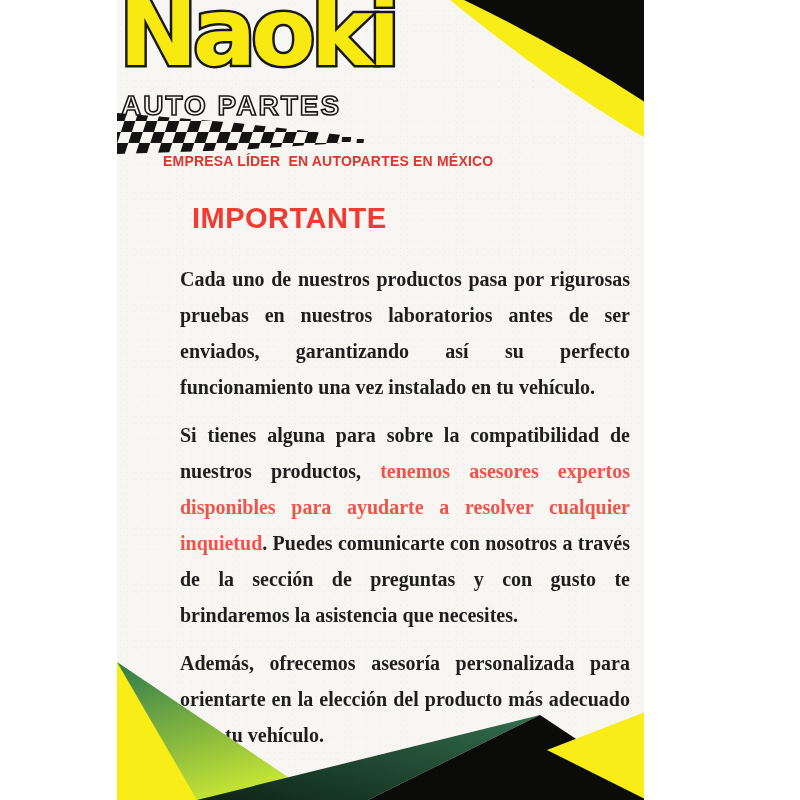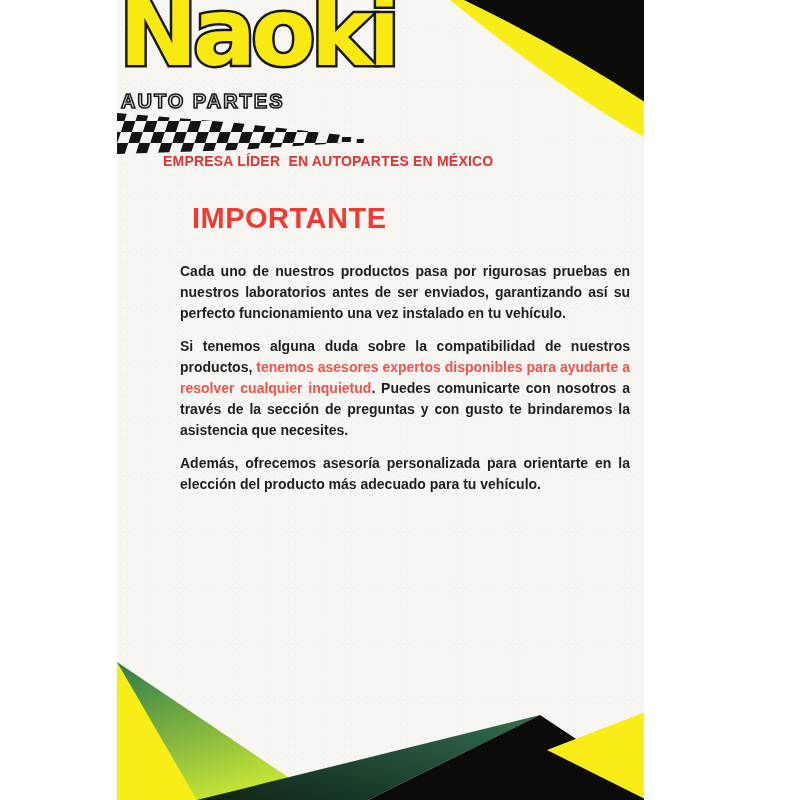--- a/index.html
+++ b/index.html
@@ -12,32 +12,32 @@
         background-size:7px 7px,11px 11px;background-position:0 0,3px 5px;}
   .corner-svg{position:absolute;top:0;right:0;width:240px;height:165px;display:block;}
   .bottom-svg{position:absolute;left:0;bottom:0;width:566px;height:145px;display:block;}
   .flag-svg{position:absolute;left:0;top:110px;width:252px;height:48px;display:block;}
 
   .brand{position:absolute;left:2px;top:-14px;
          font-family:"DejaVu Sans",sans-serif;font-weight:bold;font-size:94px;
          letter-spacing:-5px;color:#f8ea10;
          -webkit-text-stroke:5px #181818;paint-order:stroke fill;line-height:1;}
   .sub{position:absolute;left:4px;top:90px;
-       font-weight:bold;font-size:20px;letter-spacing:2px;
+       font-weight:bold;font-size:28px;letter-spacing:2px;
        color:#f7f6f3;-webkit-text-stroke:1.6px #151515;white-space:pre;}
   .tagline{position:absolute;left:6px;top:153px;
            font-weight:bold;font-size:14px;color:#e03431;
            letter-spacing:0.2px;white-space:pre;padding-left:40px;}
 
   .content{position:absolute;left:63px;top:202px;width:450px;}
   .heading{margin:0 0 27px 12px;font-size:29px;line-height:32px;
            font-weight:bold;color:#f13a30;letter-spacing:0.5px;}
-  .content p{margin:0 0 12px 0;font-size:14px;line-height:21px;
+  .content p{margin:0 0 12px 0;font-size:20px;line-height:36px;
              font-weight:bold;color:#1e1e1e;text-align:justify;
-             hyphens:none;}
+             hyphens:none;font-family:Liberation Serif, serif;}
   .hl{color:#f0534b;}
 </style>
 </head>
 <body>
 
 <div class="page">
   <div class="card">
 
     <svg class="corner-svg" viewBox="0 0 240 165" aria-hidden="true">
       <path d="M7,0 L240,0 L240,158 Q144,111 7,0 Z" fill="#f8ed16"></path>
@@ -57,21 +57,21 @@
       <polygon points="0,3 0,44 120,40 225,33 225,25 120,13" fill="url(#chk)"></polygon>
       <rect x="228" y="27" width="9" height="5" fill="#141414" transform="skewX(-6)"></rect>
       <rect x="243" y="29" width="7" height="4" fill="#141414" transform="skewX(-6)"></rect>
     </svg>
 
     <div class="tagline">EMPRESA LÍDER  EN AUTOPARTES EN MÉXICO</div>
 
     <div class="content">
       <h1 class="heading">IMPORTANTE</h1>
       <p>Cada uno de nuestros productos pasa por rigurosas pruebas en nuestros laboratorios antes de ser enviados, garantizando así su perfecto funcionamiento una vez instalado en tu vehículo.</p>
-      <p><span>Si tenemos alguna duda sobre la compatibilidad de nuestros productos, </span><span class="hl">tenemos asesores expertos disponibles para ayudarte a resolver cualquier inquietud</span><span>. Puedes comunicarte con nosotros a través de la sección de preguntas y con gusto te brindaremos la asistencia que necesites.</span></p>
+      <p><span>Si tienes alguna para sobre la compatibilidad de nuestros productos, </span><span class="hl">tenemos asesores expertos disponibles para ayudarte a resolver cualquier inquietud</span><span>. Puedes comunicarte con nosotros a través de la sección de preguntas y con gusto te brindaremos la asistencia que necesites.</span></p>
       <p>Además, ofrecemos asesoría personalizada para orientarte en la elección del producto más adecuado para tu vehículo.</p>
     </div>
 
     <svg class="bottom-svg" viewBox="0 0 566 145" aria-hidden="true">
       <defs>
         <linearGradient id="gLeft" x1="0" y1="0" x2="0.45" y2="1">
           <stop offset="0" stop-color="#2f7a4d"></stop>
           <stop offset="1" stop-color="#c4e435"></stop>
         </linearGradient>
         <linearGradient id="gBand" x1="1" y1="0" x2="0" y2="1">

